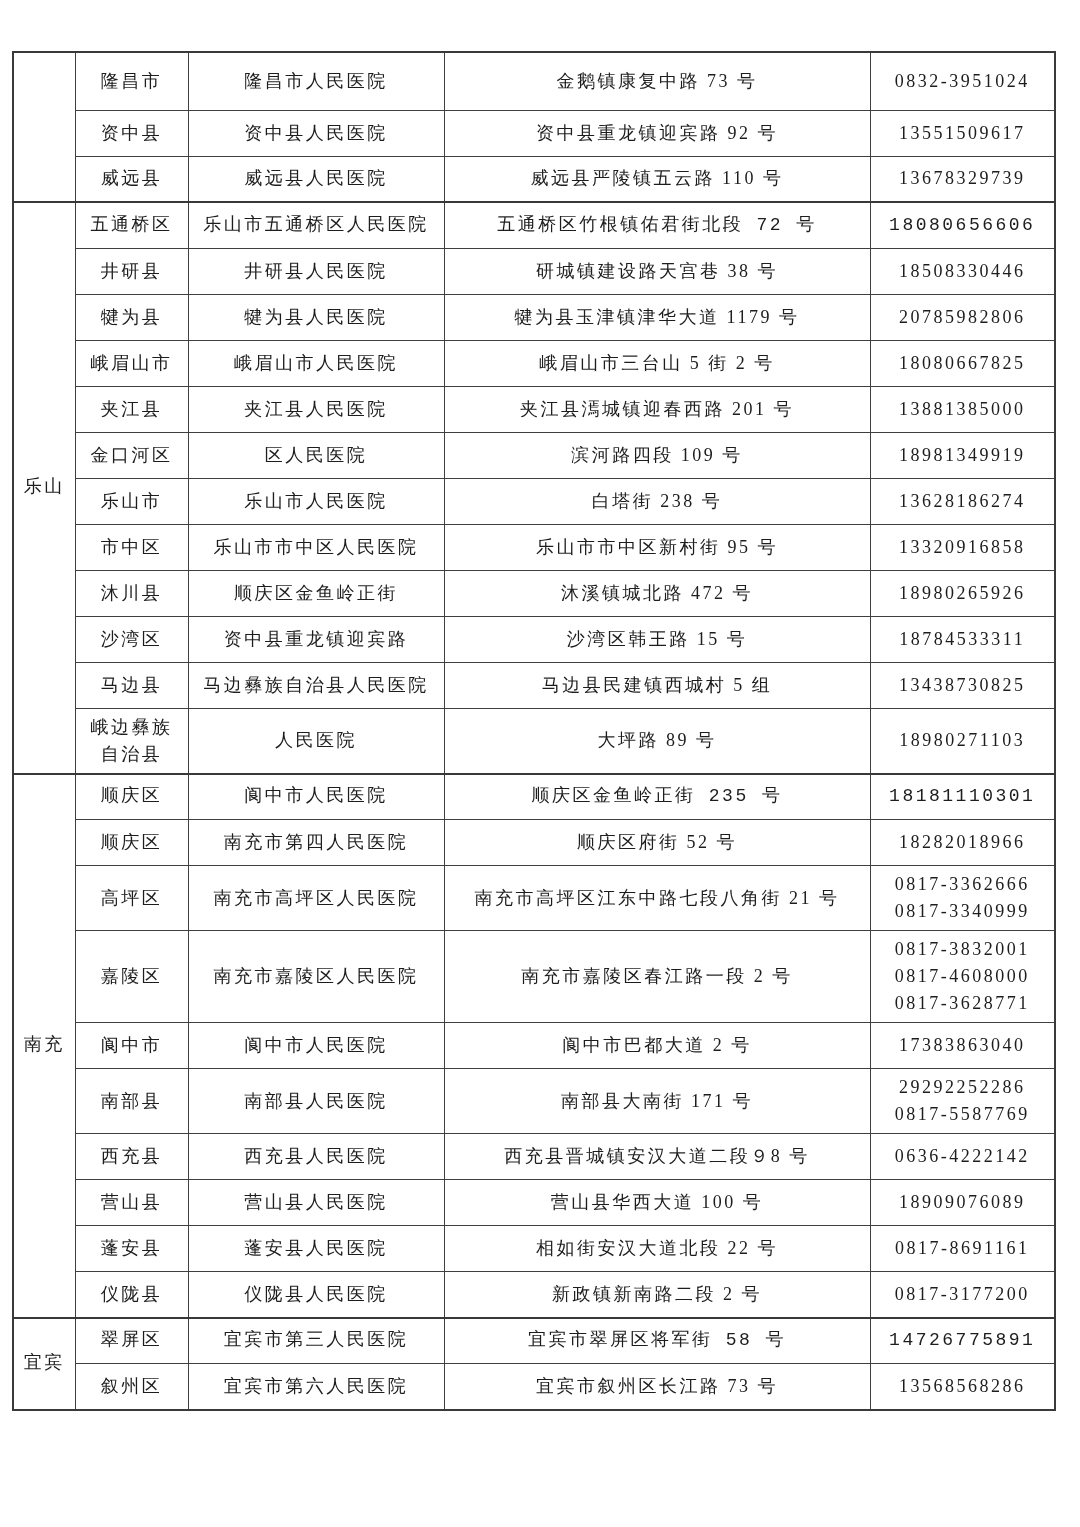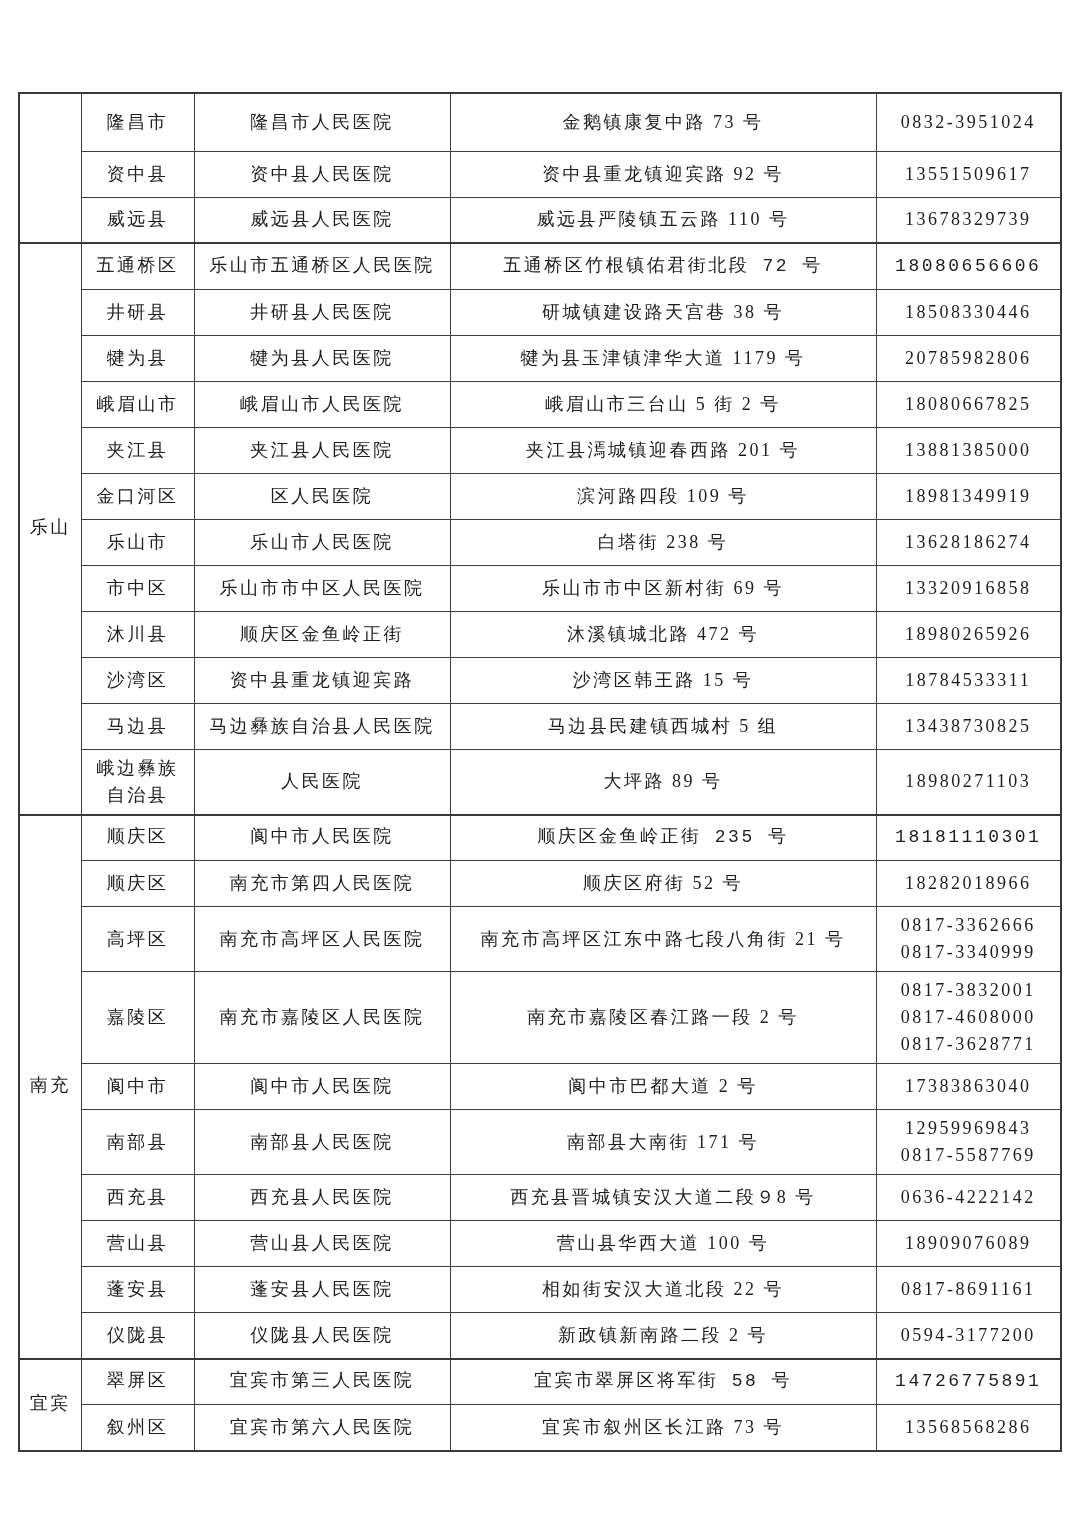--- a/index.html
+++ b/index.html
@@ -15,27 +15,26 @@
   }
   .sheet {
     position: absolute;
     left: 0; top: 0;
     width: 1080px;
     height: 1527px;
     background: #ffffff;
   }
   table.hospitals {
     position: absolute;
-    left: 18px;
+    left: 12px;
     top: 51px;
     width: 1042px;
     border-collapse: collapse;
     table-layout: fixed;
     border: 2px solid #3a3a3a;
-    margin-top: 41px;
   }
   table.hospitals td {
     border: 1px solid #3f3f3f;
     text-align: center;
     vertical-align: middle;
     font-size: 18px;
     color: #1d1d1d;
     letter-spacing: 2.5px;
     line-height: 1.5;
     padding: 5px 4px;
@@ -177,21 +176,21 @@
           <td>白塔街 238 号</td>
           <td class="phone-cell">
             <div class="phone-line">13628186274</div>
           </td>
         </tr>
         <tr>
           <td>
             <div class="dist-line">市中区</div>
           </td>
           <td>乐山市市中区人民医院</td>
-          <td>乐山市市中区新村街 69 号</td>
+          <td>乐山市市中区新村街 95 号</td>
           <td class="phone-cell">
             <div class="phone-line">13320916858</div>
           </td>
         </tr>
         <tr>
           <td>
             <div class="dist-line">沐川县</div>
           </td>
           <td>顺庆区金鱼岭正街</td>
           <td>沐溪镇城北路 472 号</td>
@@ -284,21 +283,21 @@
             <div class="phone-line">17383863040</div>
           </td>
         </tr>
         <tr>
           <td>
             <div class="dist-line">南部县</div>
           </td>
           <td>南部县人民医院</td>
           <td>南部县大南街 171 号</td>
           <td class="phone-cell">
-            <div class="phone-line">12959969843</div>
+            <div class="phone-line">29292252286</div>
             <div class="phone-line">0817-5587769</div>
           </td>
         </tr>
         <tr>
           <td>
             <div class="dist-line">西充县</div>
           </td>
           <td>西充县人民医院</td>
           <td>西充县晋城镇安汉大道二段９8 号</td>
           <td class="phone-cell">
@@ -325,21 +324,21 @@
             <div class="phone-line">0817-8691161</div>
           </td>
         </tr>
         <tr>
           <td>
             <div class="dist-line">仪陇县</div>
           </td>
           <td>仪陇县人民医院</td>
           <td>新政镇新南路二段 2 号</td>
           <td class="phone-cell">
-            <div class="phone-line">0594-3177200</div>
+            <div class="phone-line">0817-3177200</div>
           </td>
         </tr>
         <tr class="group-start">
           <td class="city-cell" rowspan="2">宜宾</td>
           <td>
             <div class="dist-line">翠屏区</div>
           </td>
           <td>宜宾市第三人民医院</td>
           <td>宜宾市翠屏区将军街 58 号</td>
           <td class="phone-cell">

